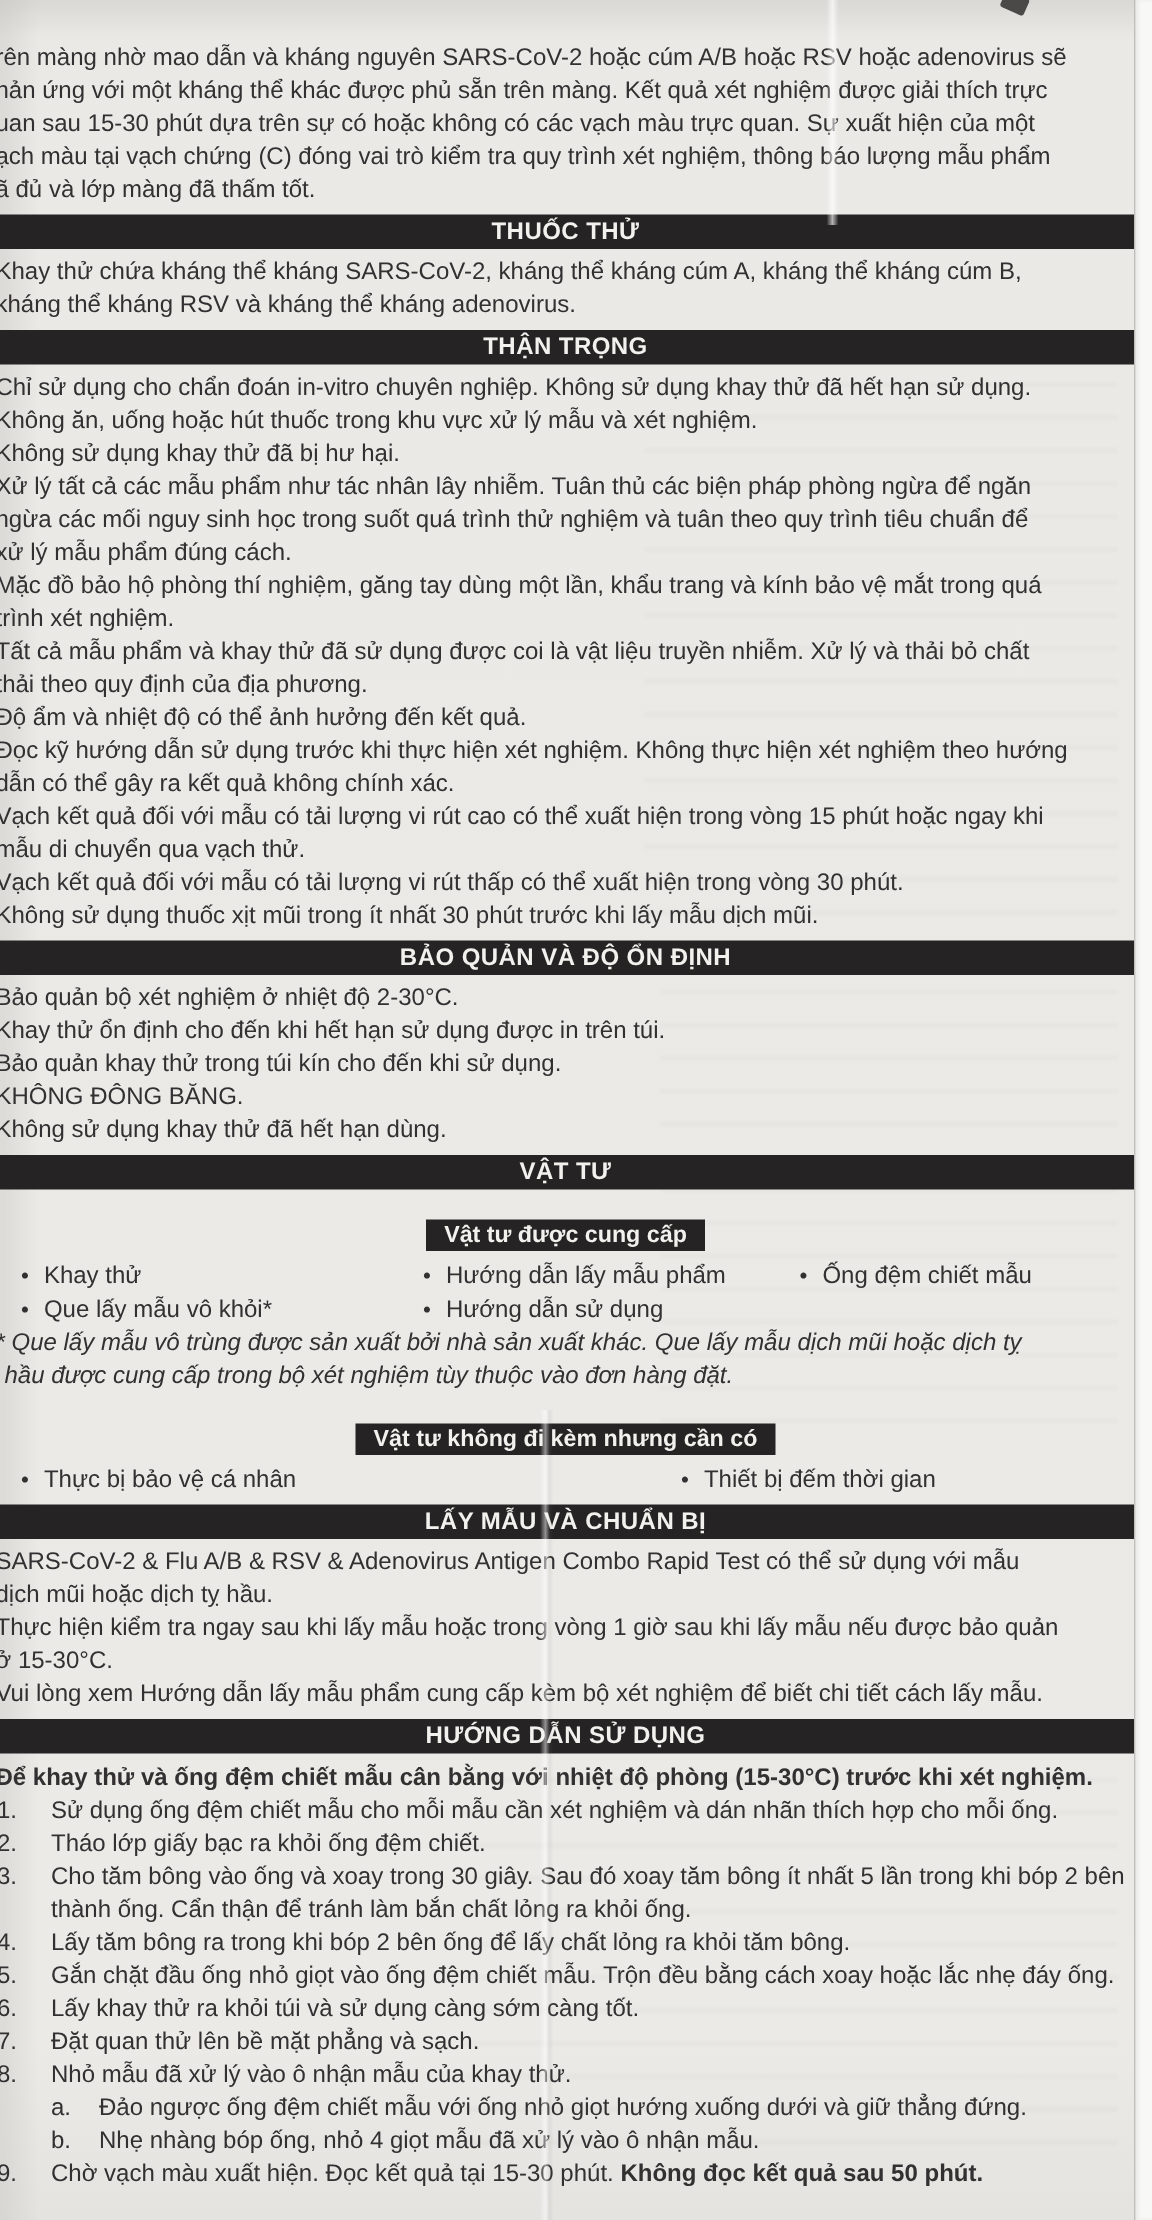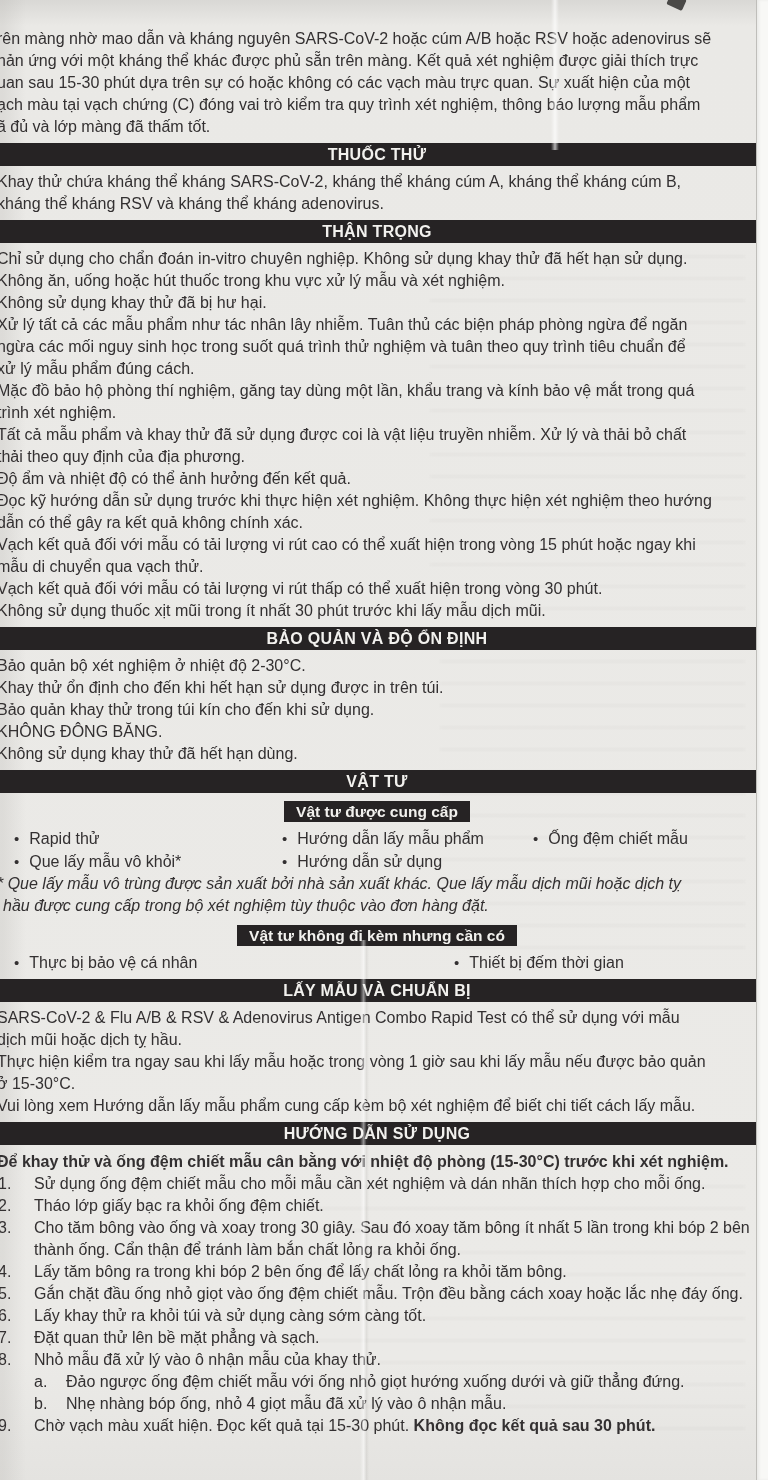--- a/index.html
+++ b/index.html
@@ -18,21 +18,21 @@
   .content{position:absolute;top:28px;left:-3px;width:760px;z-index:2;}
   .line{height:22px;line-height:22px;font-size:16px;white-space:nowrap;}
   .bar{
     background:#262324;color:#f2f1ee;font-weight:bold;text-align:center;
     font-size:16px;height:23px;line-height:23px;letter-spacing:.3px;
     margin:5px 0 5px 0;
   }
   .subbar{
     background:#262324;color:#f2f1ee;font-weight:bold;text-align:center;
     font-size:15.5px;height:21px;line-height:21px;
-    width:fit-content;margin:8px auto 5px auto;padding:0 12px;
+    width:fit-content;margin:20px auto 5px auto;padding:0 12px;
   }
   .para{margin:0;}
   .footnote .line{font-style:italic;}
   .footnote .line:nth-child(2){padding-left:6px;}
   .bullet-row{display:flex;height:23px;line-height:23px;font-size:16px;}
   .bcell{display:flex;align-items:center;}
   .bcell .dot{padding:0 10px 0 17px;font-size:15px;}
   .w1{flex:0 0 268px;}
   .w2{flex:0 0 251px;}
   .w3{flex:1;}
@@ -124,21 +124,21 @@
         <div class="line">KHÔNG ĐÔNG BĂNG.</div>
         <div class="line">Không sử dụng khay thử đã hết hạn dùng.</div>
       </div>
 
     <div class="bar">VẬT TƯ</div>
 
     <div class="subbar">Vật tư được cung cấp</div>
     <div class="bullet-row">
       <div class="bcell w1">
         <span class="dot">•</span>
-        <span>Rapid thử</span>
+        <span>Khay thử</span>
       </div>
       <div class="bcell w2">
         <span class="dot">•</span>
         <span>Hướng dẫn lấy mẫu phẩm</span>
       </div>
       <div class="bcell w3">
         <span class="dot">•</span>
         <span>Ống đệm chiết mẫu</span>
       </div>
     </div>
@@ -217,21 +217,21 @@
     <div class="step sub">
       <span class="step-num">a.</span>
       <span class="step-text">Đảo ngược ống đệm chiết mẫu với ống nhỏ giọt hướng xuống dưới và giữ thẳng đứng.</span>
     </div>
     <div class="step sub">
       <span class="step-num">b.</span>
       <span class="step-text">Nhẹ nhàng bóp ống, nhỏ 4 giọt mẫu đã xử lý vào ô nhận mẫu.</span>
     </div>
     <div class="step">
       <span class="step-num">9.</span>
-      <span class="step-text"><span>Chờ vạch màu xuất hiện. Đọc kết quả tại 15-30 phút. </span><b>Không đọc kết quả sau 30 phút.</b></span>
+      <span class="step-text"><span>Chờ vạch màu xuất hiện. Đọc kết quả tại 15-30 phút. </span><b>Không đọc kết quả sau 50 phút.</b></span>
     </div>
 
   </div>
 
   <div class="edge-strip"></div>
   <div class="corner-mark"></div>
 
 </div>
 
 </body></html>

